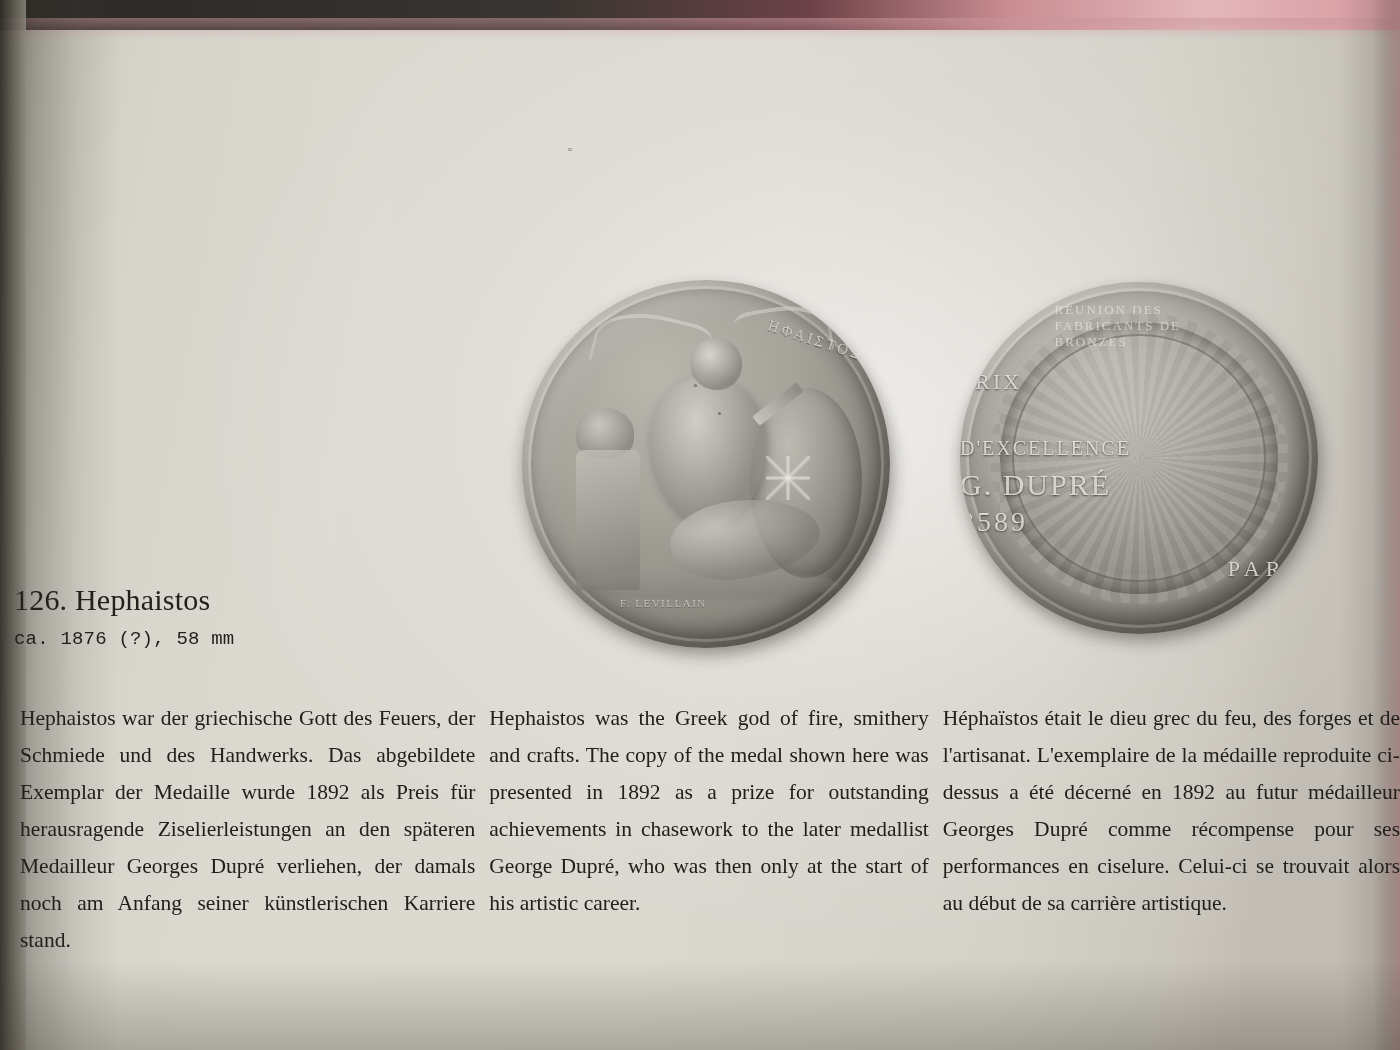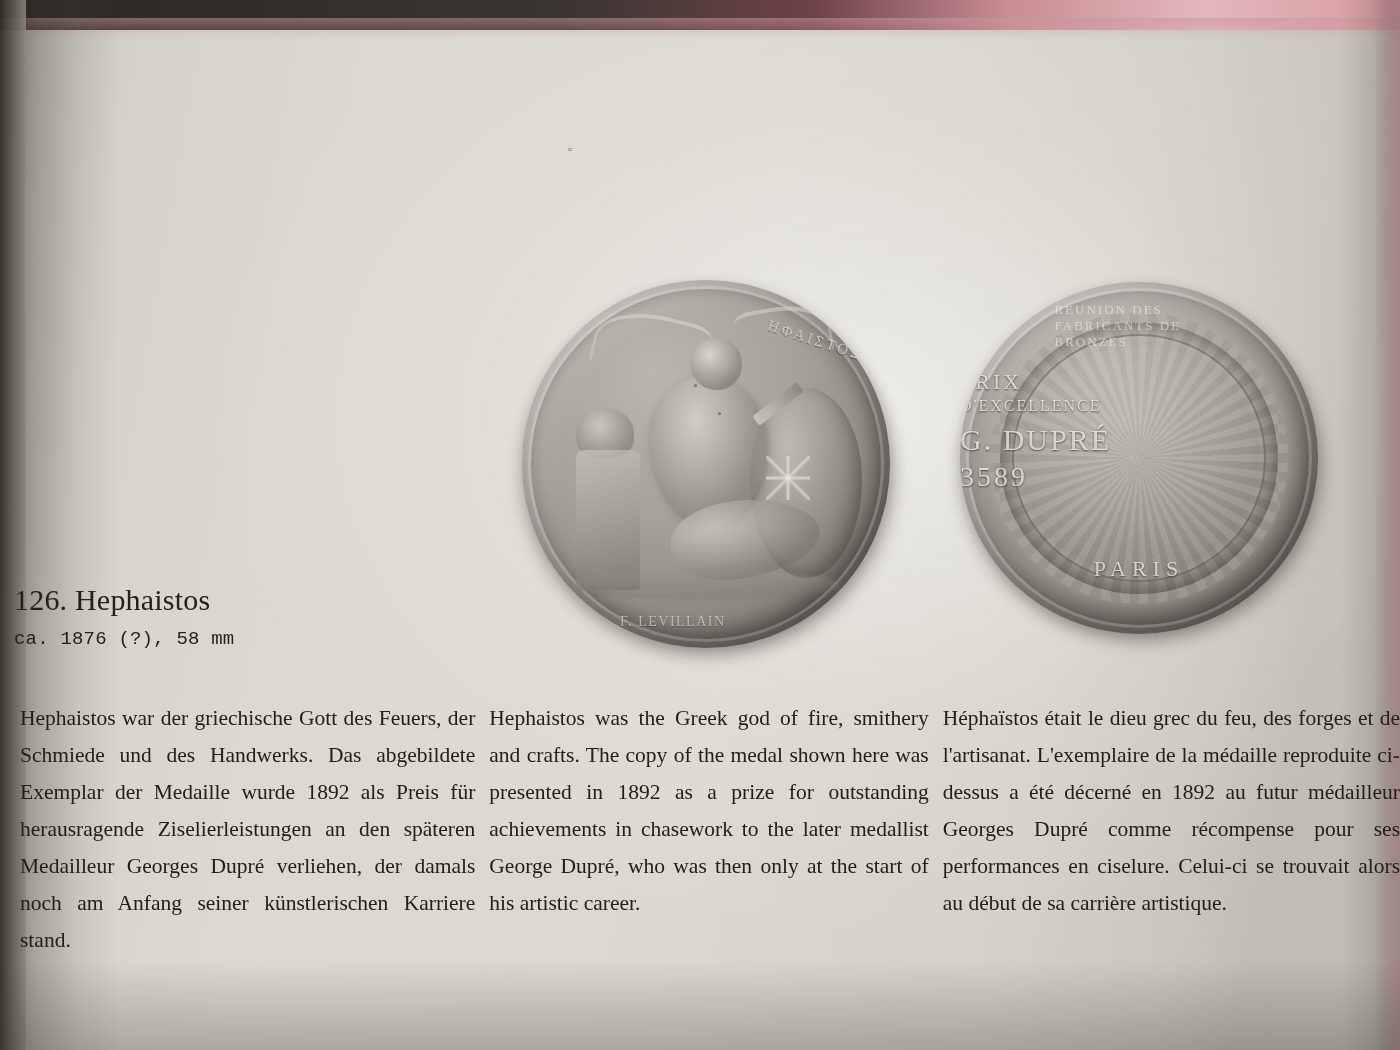--- a/index.html
+++ b/index.html
@@ -282,47 +282,47 @@
     letter-spacing: 3px;
     text-shadow: 0 1px 1px rgba(60,57,52,0.7);
   }
   .legend-arc span {
     position: absolute;
     display: block;
     transform-origin: center;
   }
   .artist-sign {
     position: absolute;
-    left: 98px; bottom: 18px;
-    font-size: 14px;
+    left: 98px; bottom: 39px;
+    font-size: 11px;
     letter-spacing: 1.5px;
     color: rgba(235,232,226,0.65);
     text-shadow: 0 1px 1px rgba(60,57,52,0.6);
   }
 
   
   .rev-inscription {
     position: absolute;
     left: 0; right: 0;
     top: 86px;
     text-align: left;
     color: rgba(244,242,237,0.80);
     text-shadow: 0 1px 2px rgba(55,52,47,0.85);
     line-height: 1.28;
   }
   .rev-l1 { font-size: 22px; letter-spacing: 3px; }
-  .rev-l2 { font-size: 16px; letter-spacing: 2px; }
+  .rev-l2 { font-size: 20px; letter-spacing: 2px; margin-top: 40px; }
   .rev-l3 { font-size: 19px; letter-spacing: 2px; }
   .rev-l4 { font-size: 30px; letter-spacing: 2px; margin-top: 4px; }
   .rev-l5 { font-size: 28px; letter-spacing: 3px; }
   .rev-city {
     position: absolute;
     left: 0; right: 0;
     bottom: 52px;
-    text-align: center;
+    text-align: right;
     font-size: 22px;
     letter-spacing: 6px;
     color: rgba(244,242,237,0.78);
     text-shadow: 0 1px 2px rgba(55,52,47,0.85);
   }
   .rev-outer-legend {
     position: absolute;
     inset: 10px;
     border-radius: 50%;
     color: rgba(240,238,232,0.62);

